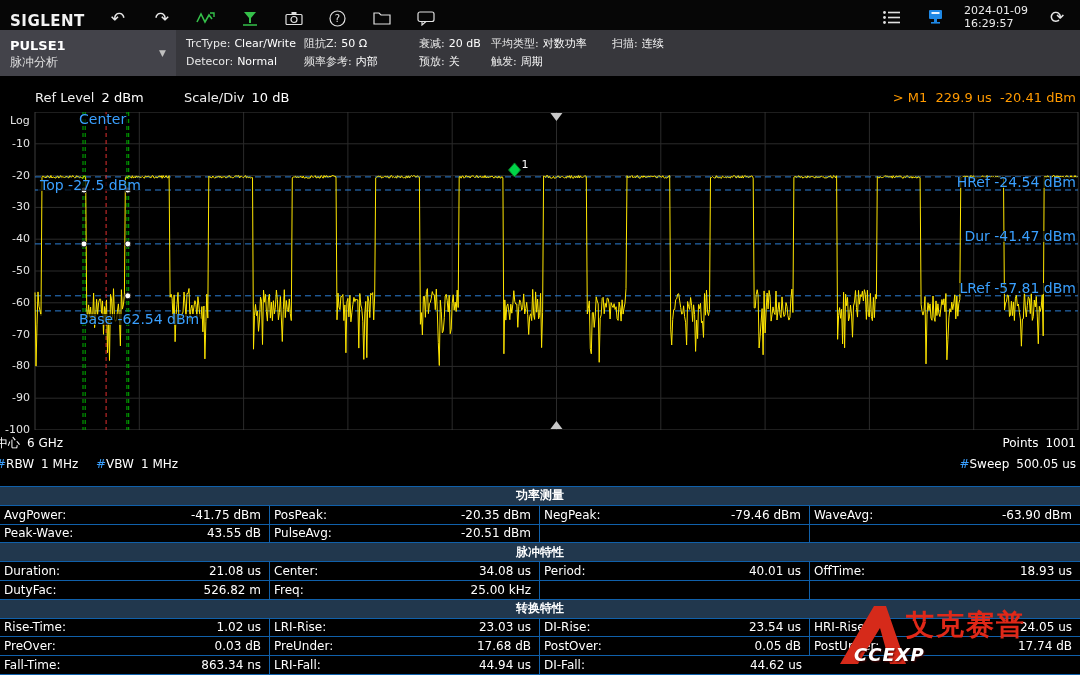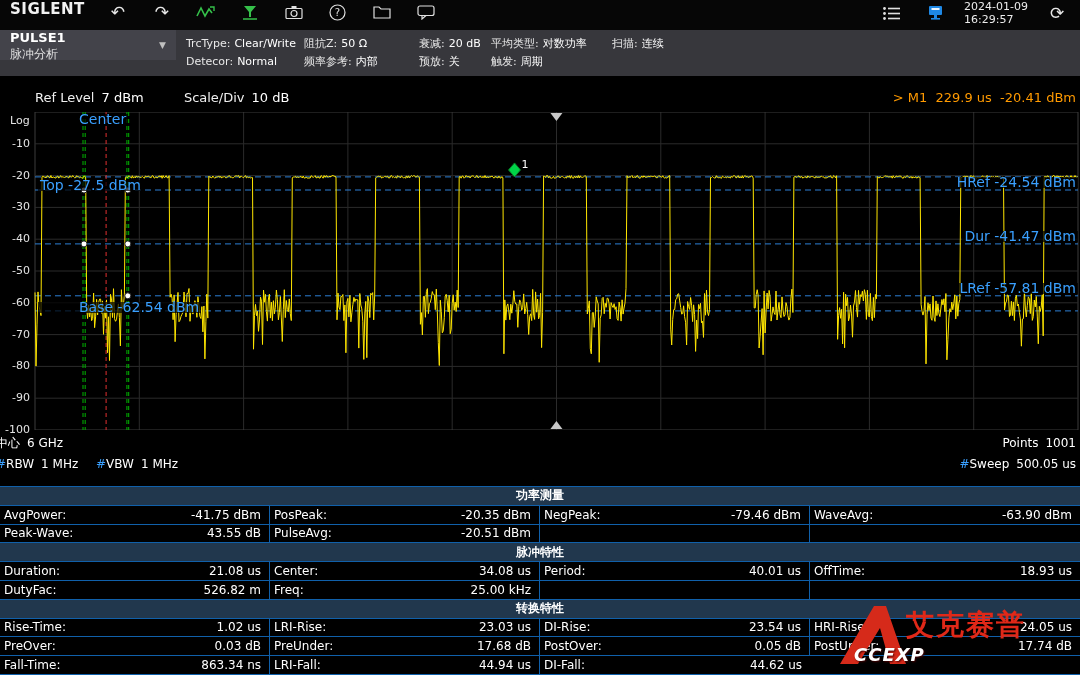--- a/index.html
+++ b/index.html
@@ -1,27 +1,27 @@
 <!DOCTYPE html>
 <html><head>
 <meta charset="utf-8">
 <style>
 *{box-sizing:border-box;margin:0;padding:0}
 html,body{width:1080px;height:675px;background:#000;overflow:hidden}
 body{font-family:"DejaVu Sans","Liberation Sans",sans-serif;color:#fff;position:relative}
 
-.topbar{position:absolute;top:0;left:0;width:1080px;height:30px;background:#060606;display:flex;align-items:flex-start}
+.topbar{position:absolute;top:0;left:0;width:1080px;height:30px;background:#060606;display:flex;align-items:flex-end}
 .logo{font-size:15px;font-weight:bold;letter-spacing:.5px;padding:0 18px 0 10px;color:#f2f2f2}
 .tbi{width:30px;height:24px;display:flex;align-items:center;justify-content:center;font-size:17px;color:#e8e8e8;margin-right:14px;cursor:pointer}
 .tbi svg{display:block}
 .tb-right{margin-left:auto;display:flex;align-items:center;gap:14px;padding-right:8px}
 .datetime{font-size:11px;line-height:13px;text-align:left;color:#ececec}
 
 .settingsbar{position:absolute;top:30px;left:0;width:1080px;height:46px;background:#37373c}
-.mode{position:absolute;left:0;top:0;width:176px;height:30px;background:#43434a;display:flex;align-items:center;padding:0 10px;cursor:pointer}
+.mode{position:absolute;left:0;top:0;width:176px;height:46px;background:#43434a;display:flex;align-items:center;padding:0 10px;cursor:pointer}
 .mode-txt{flex:1}
 .mode-title{font-size:13px;font-weight:bold;line-height:17px}
 .mode-sub{font-size:12px;color:#e2e2e2;line-height:16px}
 .caret{font-size:9px;color:#c0c0c0}
 .setcol{position:absolute;top:5px;font-size:11px;line-height:18px;white-space:nowrap}
 .s-l{color:#e8e8e8}.s-v{color:#fff;margin-left:4px}
 
 .chart-hdr{position:absolute;top:86px;left:0;width:1080px;height:24px;font-size:13px;line-height:24px}
 .ch-left{position:absolute;left:35px;white-space:nowrap}
 .ch-left .pair{margin-right:36px}
@@ -151,21 +151,21 @@
         <div><span class="s-l">触发:</span><span class="s-v">周期</span></div>
       </div>
       <div class="setcol" style="left: 612px;">
         <div><span class="s-l">扫描:</span><span class="s-v">连续</span></div>
       </div>
     </div>
 </div>
 
 <div class="chart-hdr">
   <div class="ch-left">
-    <span class="pair"><span class="lab">Ref Level</span><span class="val">7 dBm</span></span>
+    <span class="pair"><span class="lab">Ref Level</span><span class="val">2 dBm</span></span>
     <span class="pair"><span class="lab">Scale/Div</span><span class="val">10 dB</span></span>
   </div>
   <span class="marker-readout">&gt; M1  229.9 us  -20.41 dBm</span>
 </div>
 
 <div class="plot" id="plot">
   <svg id="plot-svg" width="1080" height="318">
       <line x1="35.0" y1="0" x2="35.0" y2="318" stroke="#3d3d3d"></line>
       <line x1="139.3" y1="0" x2="139.3" y2="318" stroke="#2b2b2b"></line>
       <line x1="243.6" y1="0" x2="243.6" y2="318" stroke="#2b2b2b"></line>
@@ -216,21 +216,21 @@
     <div class="ylab" style="top: 56.6px;">-20</div>
     <div class="ylab" style="top: 88.4px;">-30</div>
     <div class="ylab" style="top: 120.2px;">-40</div>
     <div class="ylab" style="top: 152px;">-50</div>
     <div class="ylab" style="top: 183.8px;">-60</div>
     <div class="ylab" style="top: 215.6px;">-70</div>
     <div class="ylab" style="top: 247.4px;">-80</div>
     <div class="ylab" style="top: 279.2px;">-90</div>
     <div class="ylab" style="top: 311px;">-100</div>
     <div class="ann" style="left: 38px; top: 67.872px;">Top -27.5 dBm</div>
-    <div class="ann" style="left: 38px; top: 190px; padding-left: 41px;">Base -62.54 dBm</div>
+    <div class="ann" style="left: 38px; top: 202px; padding-left: 41px;">Base -62.54 dBm</div>
     <div class="ann" style="right: 2px; top: 65.0372px;">HRef -24.54 dBm</div>
     <div class="ann" style="right: 2px; top: 118.875px;">Dur -41.47 dBm</div>
     <div class="ann" style="right: 2px; top: 170.836px;">LRef -57.81 dBm</div>
     <div class="ann" style="left: 77.0358px; top: 2px;">Center</div>
   </div>
 
 <div class="cfoot">
   <div class="cf-row" style="top:5px">
     <span class="cf-item" style="left:-4px"><span>中心</span><span class="gap6">6 GHz</span></span>
     <span class="cf-right"><span>Points</span><span class="gap6">1001</span></span>

